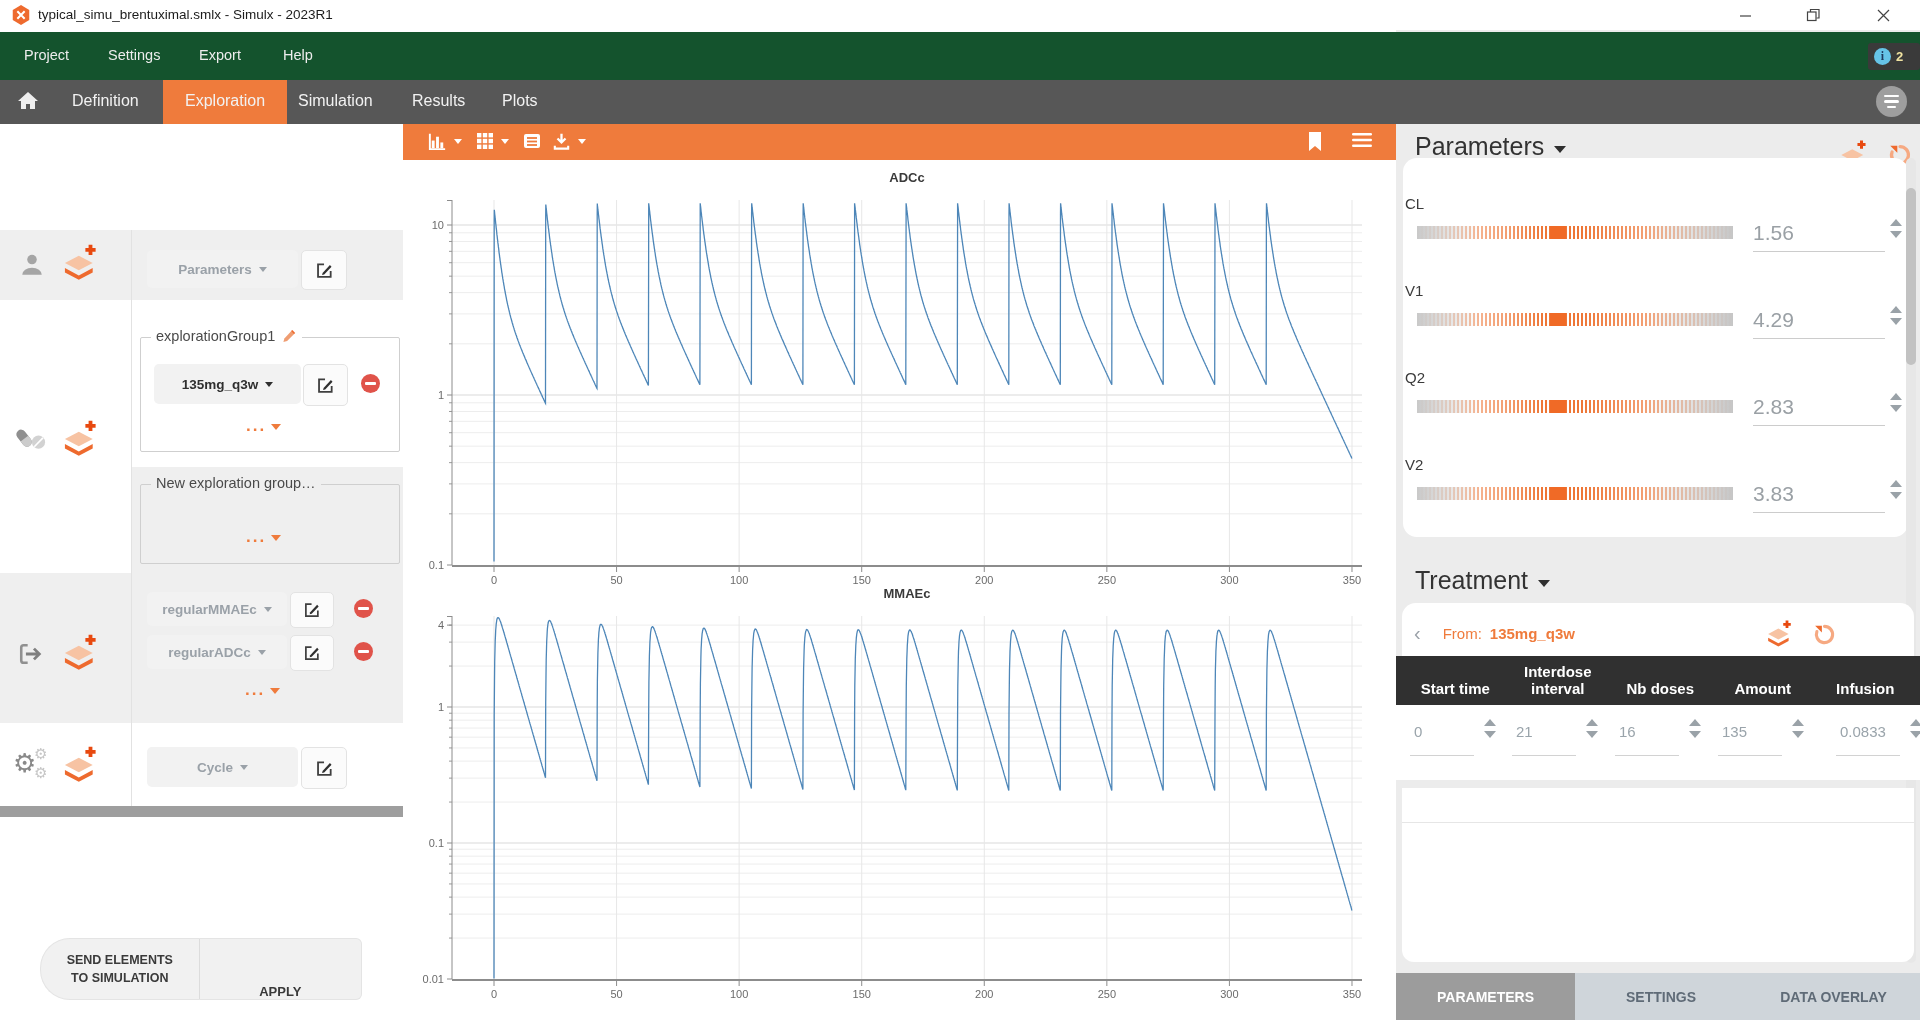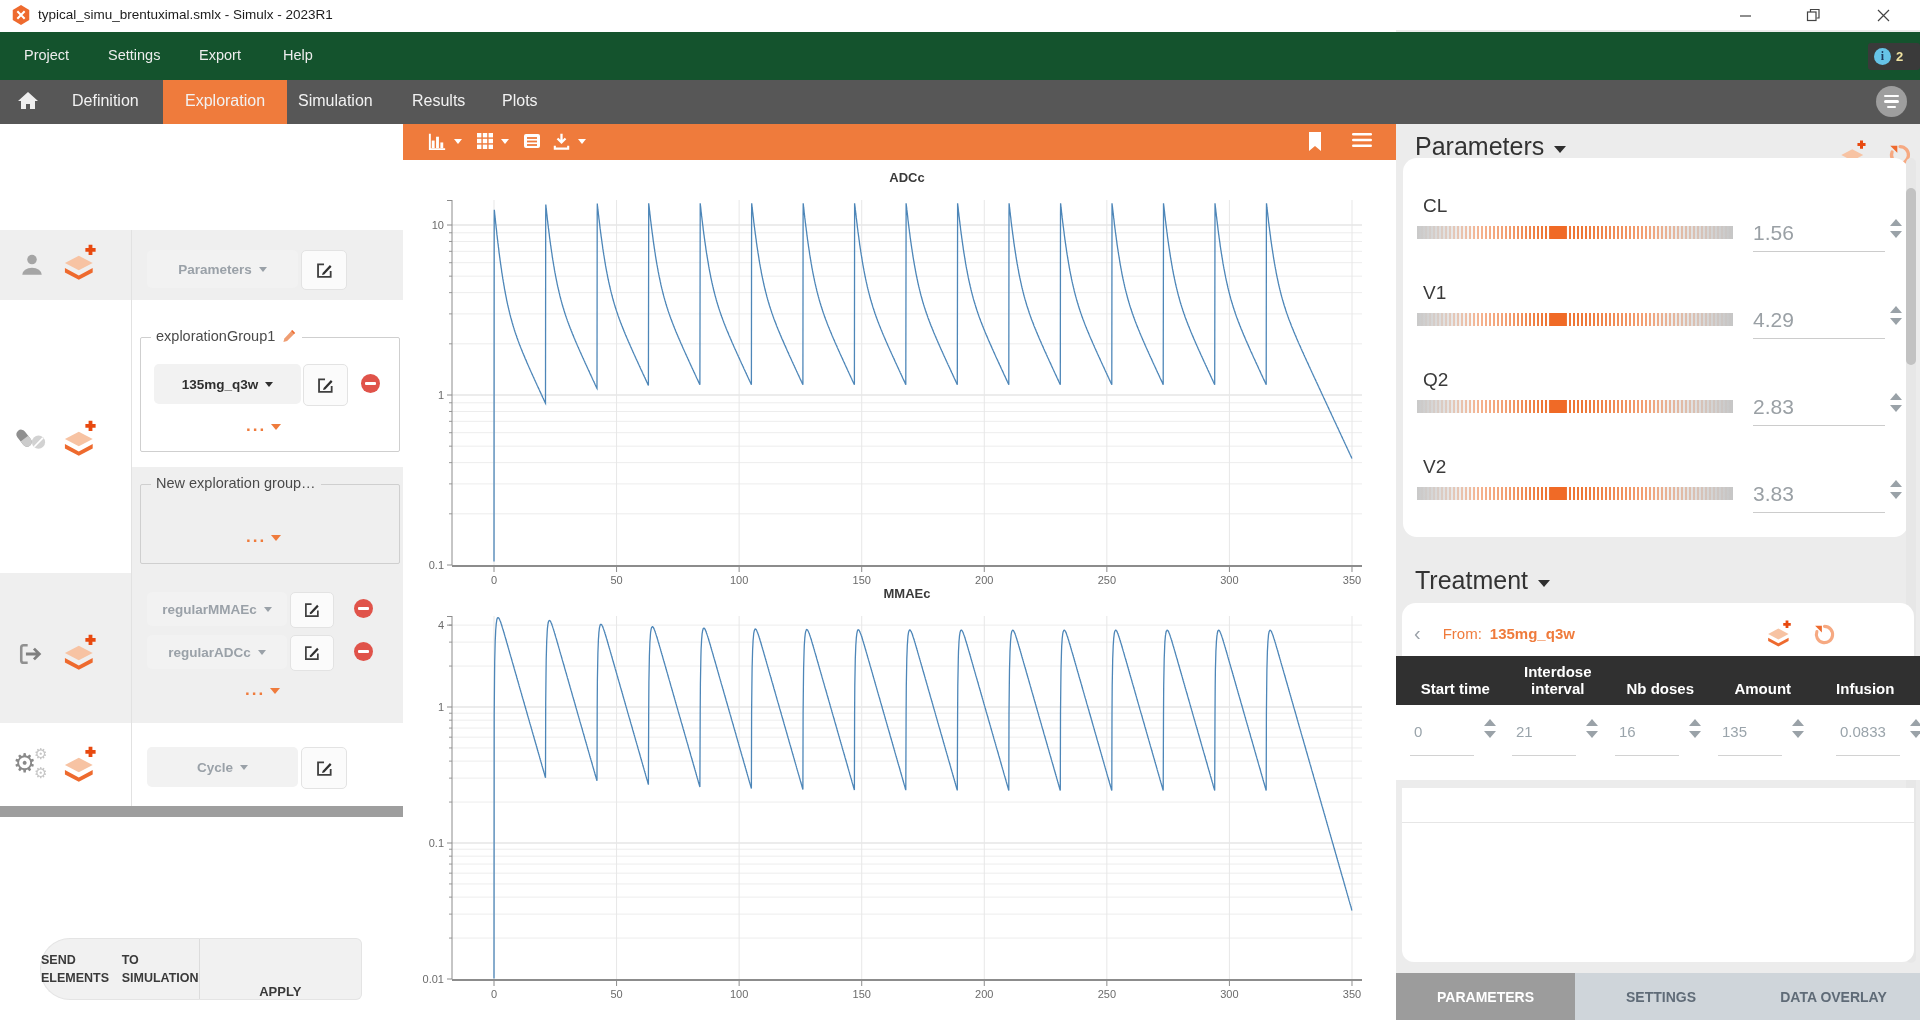--- a/index.html
+++ b/index.html
@@ -35,40 +35,40 @@
   .legend{position:absolute;top:-10px;left:10px;background:inherit;padding:0 5px;font-size:14.5px;color:#4a4a4a;display:flex;align-items:center;gap:6px;}
   .legend-bg-white{background:#fff;}
   .legend-bg-gray{background:#efefef;}
   .dots{position:absolute;display:flex;align-items:center;gap:5px;cursor:pointer;color:#ef7b3c;font-weight:bold;font-size:17px;letter-spacing:2px;}
   .dots .caret{width:0;height:0;border-left:5.5px solid transparent;border-right:5.5px solid transparent;border-top:6.5px solid #ef7b3c;margin-top:2px;}
   .minus{position:absolute;width:19px;height:19px;border-radius:50%;background:#e0534a;cursor:pointer;}
   .minus i{position:absolute;left:4px;top:8px;width:11px;height:3px;background:#fff;border-radius:1px;}
   #hscroll{position:absolute;left:0;top:682px;width:403px;height:11px;background:#9e9e9e;cursor:pointer;}
   #sendapply{position:absolute;left:40px;top:814px;width:322px;height:60px;display:flex;}
   #sendbtn{width:159px;height:60px;background:#f1f1f1;border:1px solid #e4e4e4;border-right:none;border-radius:30px 0 0 30px;
-           display:flex;flex-direction:row;align-items:center;justify-content:center;font-size:12.5px;font-weight:bold;color:#3a3a3a;cursor:pointer;line-height:1.45;}
+           display:flex;flex-direction:column;align-items:center;justify-content:center;font-size:12.5px;font-weight:bold;color:#3a3a3a;cursor:pointer;line-height:1.45;}
   #applybtn{width:163px;height:60px;background:#f1f1f1;border:1px solid #e4e4e4;border-left:1px solid #dcdcdc;border-radius:0 6px 6px 0;
            display:flex;align-items:flex-end;justify-content:center;font-size:13px;font-weight:bold;color:#3a3a3a;cursor:pointer;}
   
   #plottoolbar{position:absolute;left:403px;top:124px;width:993px;height:36px;background:#ef7b3c;z-index:6;}
   .tbicon{position:absolute;top:7px;cursor:pointer;display:flex;align-items:center;}
   .tbcaret{width:0;height:0;border-left:4.5px solid transparent;border-right:4.5px solid transparent;border-top:5.5px solid #fff;}
   
   #plotsarea{position:absolute;left:403px;top:160px;width:993px;height:860px;background:#fff;z-index:4;}
   #plots-svg text{font-family:"Liberation Sans",sans-serif;}
   .axlab{font-size:11px;fill:#6b6b6b;}
   .ptitle{font-size:13px;font-weight:bold;fill:#3a3a3a;}
   
   #rightpanel{position:absolute;left:1396px;top:0;width:524px;height:1020px;background:#ececec;z-index:5;}
   .panelhead{position:absolute;left:19px;font-size:25px;color:#333;display:flex;align-items:center;gap:10px;}
   .panelhead .caret{width:0;height:0;border-left:6px solid transparent;border-right:6px solid transparent;border-top:7px solid #2f2f2f;margin-top:6px;}
   .whitecard{position:absolute;background:#fff;border-radius:14px;}
   .headicons{position:absolute;display:flex;gap:18px;align-items:center;}
   .paramrow{position:absolute;left:7px;width:505px;height:80px;}
-  .paramrow .pname{position:absolute;left:20px;top:0;font-size:19px;color:#3a3a3a;}
+  .paramrow .pname{position:absolute;left:2px;top:0;font-size:15px;color:#3a3a3a;}
   .slider{position:absolute;left:14px;top:31px;width:316px;height:13px;cursor:pointer;
      background-image:
        linear-gradient(90deg,#c9c9c9 0%,rgba(201,201,201,0) 20%),
        linear-gradient(270deg,#c6c6c6 0%,rgba(198,198,198,0) 28%),
        linear-gradient(90deg,rgba(255,255,255,0.78) 0%,rgba(255,255,255,0.30) 28%,rgba(255,255,255,0) 40%,rgba(255,255,255,0) 52%,rgba(255,255,255,0.30) 72%,rgba(255,255,255,0.62) 100%),
        repeating-linear-gradient(90deg,#ee7636 0 2px,#ffffff 2px 4px);}
   .slider .handle{position:absolute;left:42%;top:0;width:16px;height:13px;background:#f06a26;}
   .pvalue{position:absolute;left:350px;top:26px;font-size:21px;color:#9aa0a5;cursor:text;}
   .punderline{position:absolute;left:350px;top:56px;width:132px;border-bottom:1px solid #cccccc;}
   .stepper{position:absolute;display:flex;flex-direction:column;gap:5px;cursor:pointer;}

